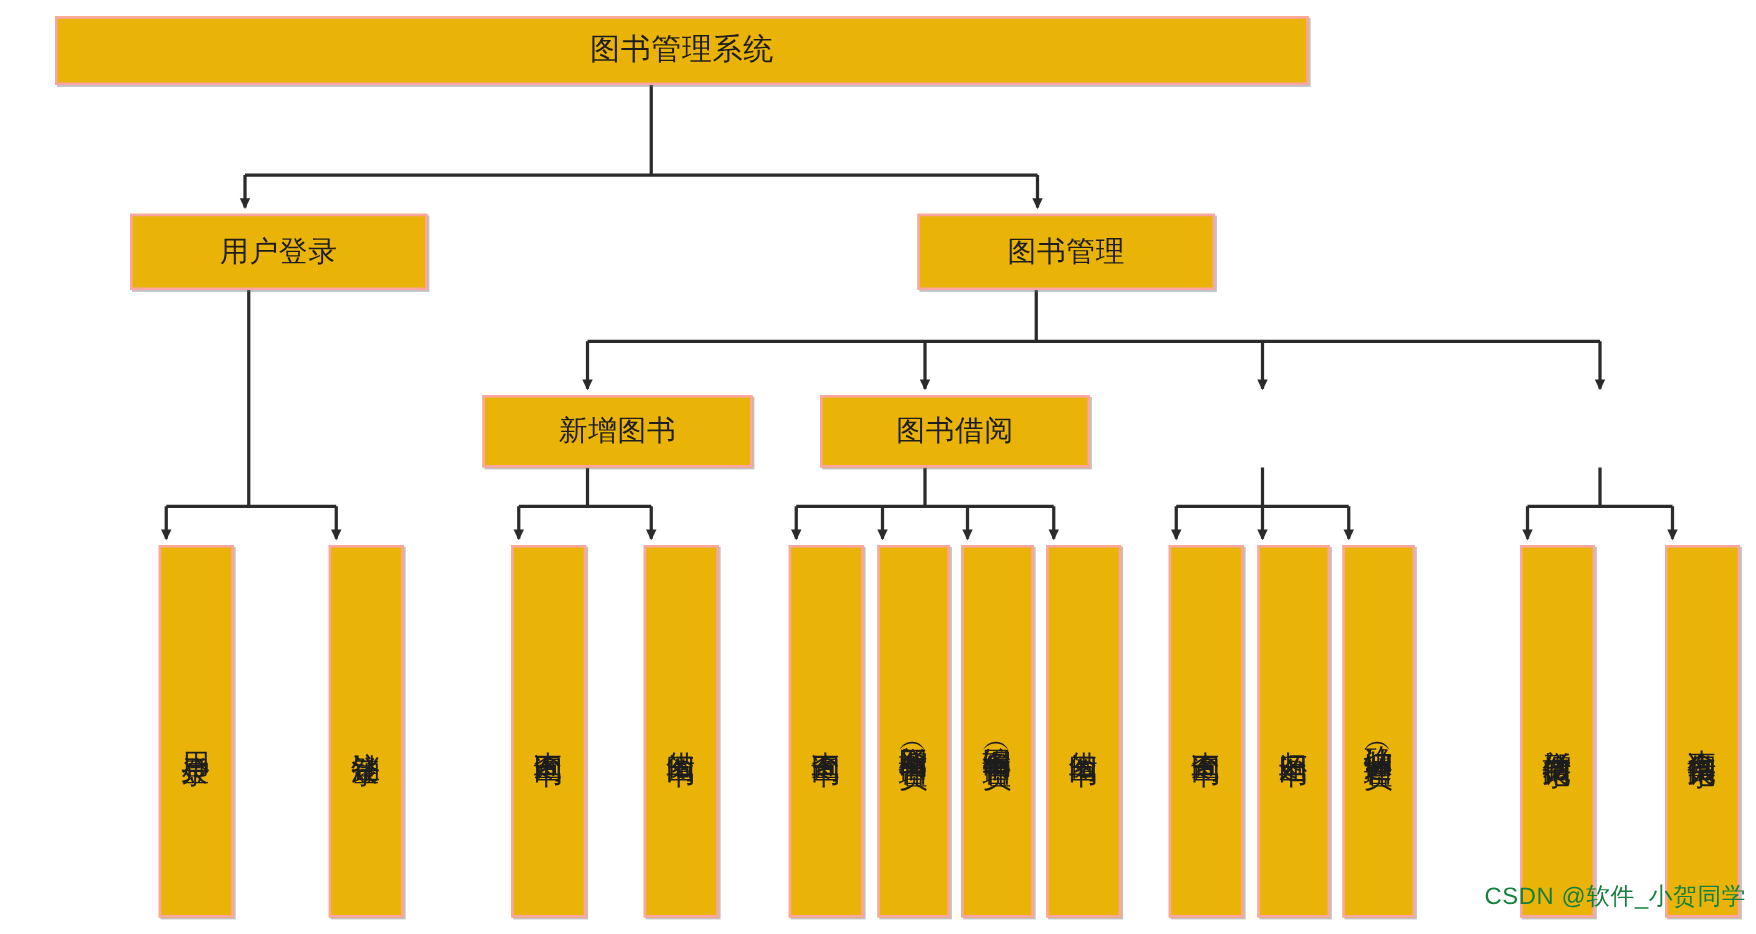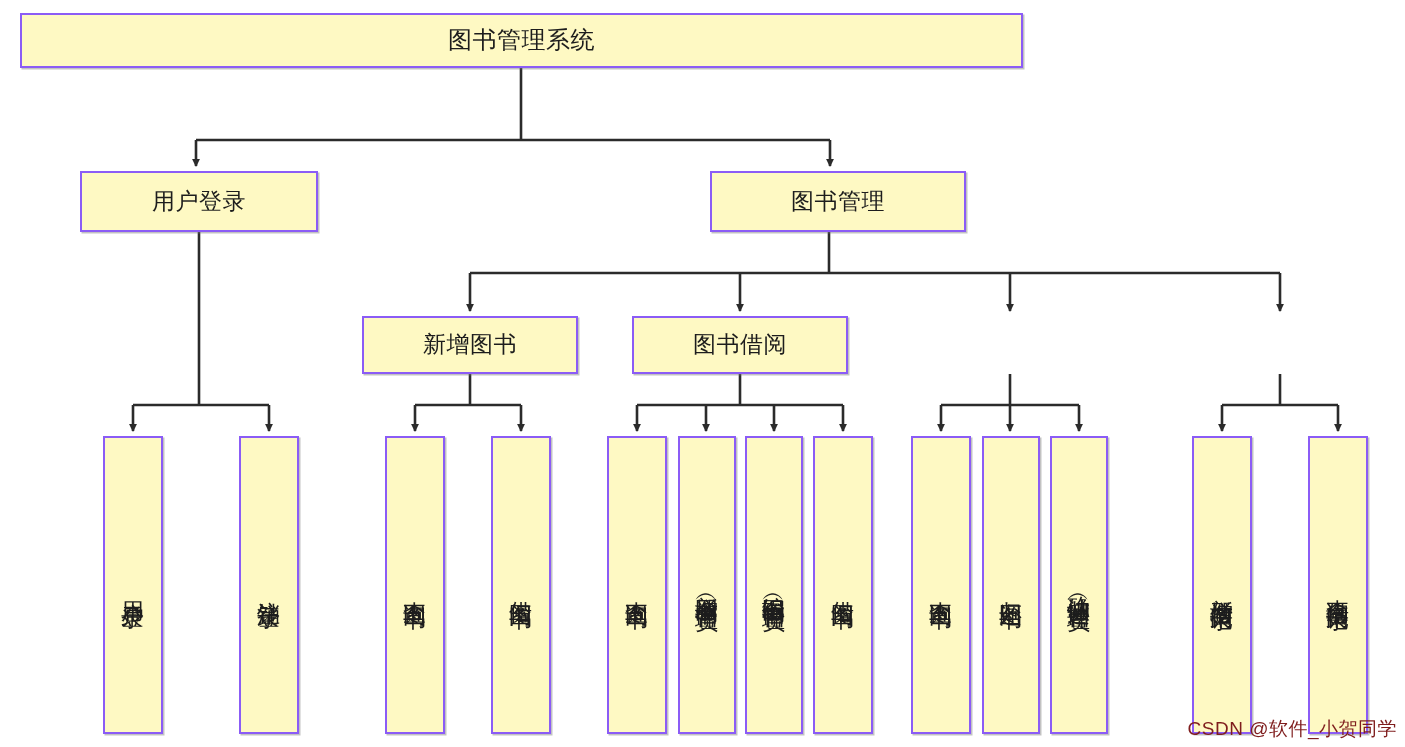--- a/index.html
+++ b/index.html
@@ -21,26 +21,27 @@
     position: absolute;
     left: 0;
     top: 0;
     width: 1405px;
     height: 747px;
     pointer-events: none;
   }
   .node {
     position: absolute;
     box-sizing: border-box;
-    border: 2px solid #8b5cf6;
-    background: #fef9c3;
+    border: 2px solid #fca5a5;
+    background: #eab308;
     display: flex;
     align-items: center;
     justify-content: center;
     box-shadow: 1.5px 1.5px 0 rgba(120,120,120,0.45);
+    margin-left: 24px;
   }
   .node .label {
     color: #1d1d1d;
     line-height: 1.12;
     text-align: center;
     letter-spacing: 0.5px;
     white-space: nowrap;
   }
   .node.horizontal .label {
     font-size: 23px;
@@ -63,23 +64,23 @@
   }
   .node.vertical.mid .label {
     margin-top: 62px;
   }
   .node.vertical.tall .label {
     margin-top: 4px;
   }
   .watermark {
     position: absolute;
     right: 8px;
-    bottom: 5px;
+    bottom: 17px;
     font-size: 19px;
-    color: #7f1d1d;
+    color: #15803d;
     letter-spacing: 0.5px;
     white-space: nowrap;
   }
 </style>
 </head>
 <body>
 
 <div id="canvas">
 
   <svg id="edges" viewBox="0 0 1405 747" xmlns="http://www.w3.org/2000/svg">
@@ -132,21 +133,21 @@
     </g>
   </svg>
 
   <div class="node root horizontal" style="left:20px; top:13px; width:1003px; height:55px;">
     <span class="label">图书管理系统</span>
   </div>
 
   <div class="node horizontal" style="left:80px; top:171px; width:238px; height:61px;">
     <span class="label">用户登录</span>
   </div>
-  <div class="node horizontal" style="left:710px; top:171px; width:256px; height:61px;">
+  <div class="node horizontal" style="left:710px; top:171px; width:238px; height:61px;">
     <span class="label">图书管理</span>
   </div>
 
   <div class="node horizontal" style="left:362px; top:316px; width:216px; height:58px;">
     <span class="label">新增图书</span>
   </div>
   <div class="node horizontal" style="left:632px; top:316px; width:216px; height:58px;">
     <span class="label">图书借阅</span>
   </div>
 

